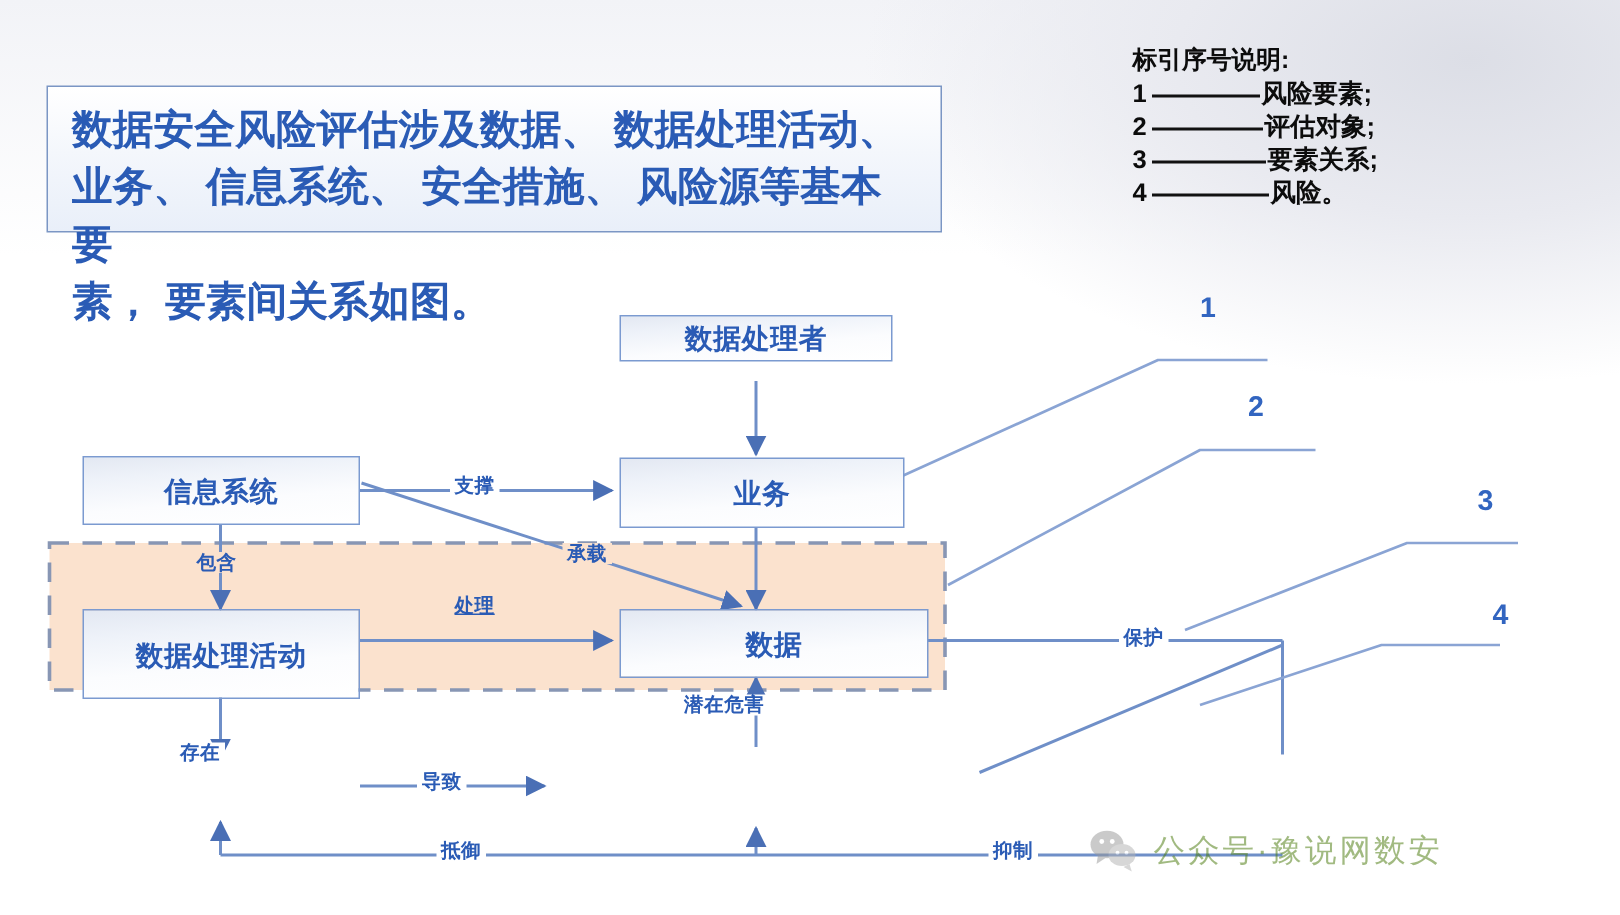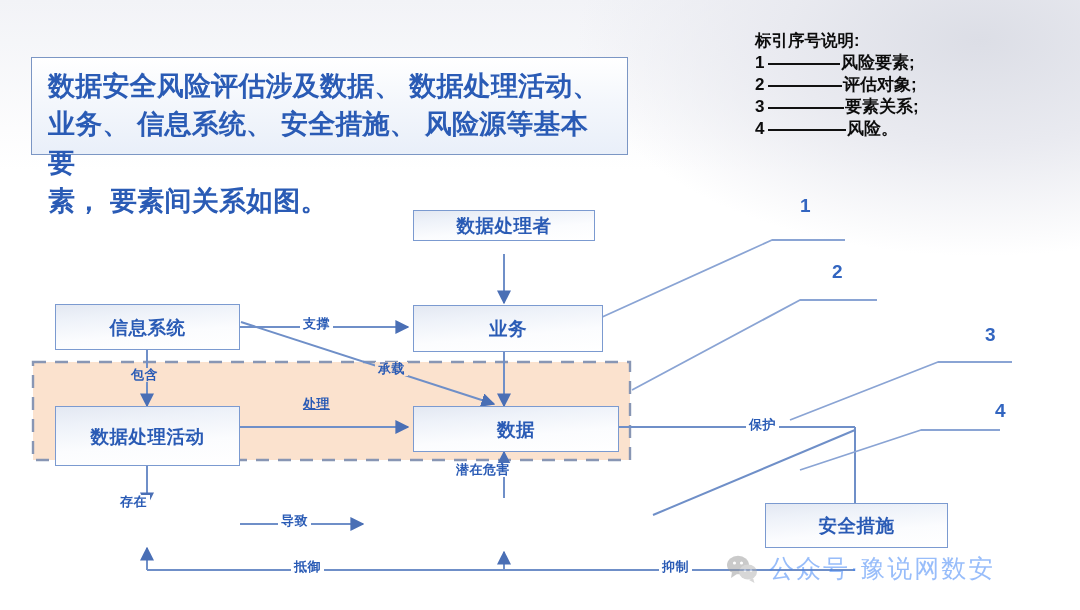--- a/index.html
+++ b/index.html
@@ -140,22 +140,22 @@
     position: absolute;
     left: 726px;
     top: 552px;
     display: flex;
     align-items: center;
     gap: 9px;
     opacity: 0.52;
     pointer-events: none;
   }
   #watermark-text {
-    font-size: 25px;
-    color: #3b82f6;
+    font-size: 21px;
+    color: #4d7c0f;
     letter-spacing: 2px;
     white-space: nowrap;
   }
 </style>
 </head>
 <body>
 
 <div id="page-bg"></div>
 
 <div id="root">
@@ -261,23 +261,20 @@
   <div class="node" style="left:55px; top:406px; width:185px; height:60px;">
     <span>数据处理活动</span>
   </div>
 
   <div class="node" style="left:413px; top:406px; width:206px; height:46px;">
     <span>数据</span>
   </div>
 
 
 
-  <div class="node" style="left:765px; top:503px; width:183px; height:45px;">
-    <span>安全措施</span>
-  </div>
 
   <div class="edge-label" style="left:300px; top:317px;">支撑</div>
 
   <div class="edge-label on-peach" style="left:116px; top:368px;margin-left:12px;">包含</div>
 
   <div class="edge-label on-peach" style="left:343px; top:362px;margin-left:32px;">承载</div>
 
   <div class="edge-label on-peach" style="left:300px; top:397px;text-decoration:underline;">处理</div>
 
   <div class="edge-label" style="left:746px; top:418px;">保护</div>

